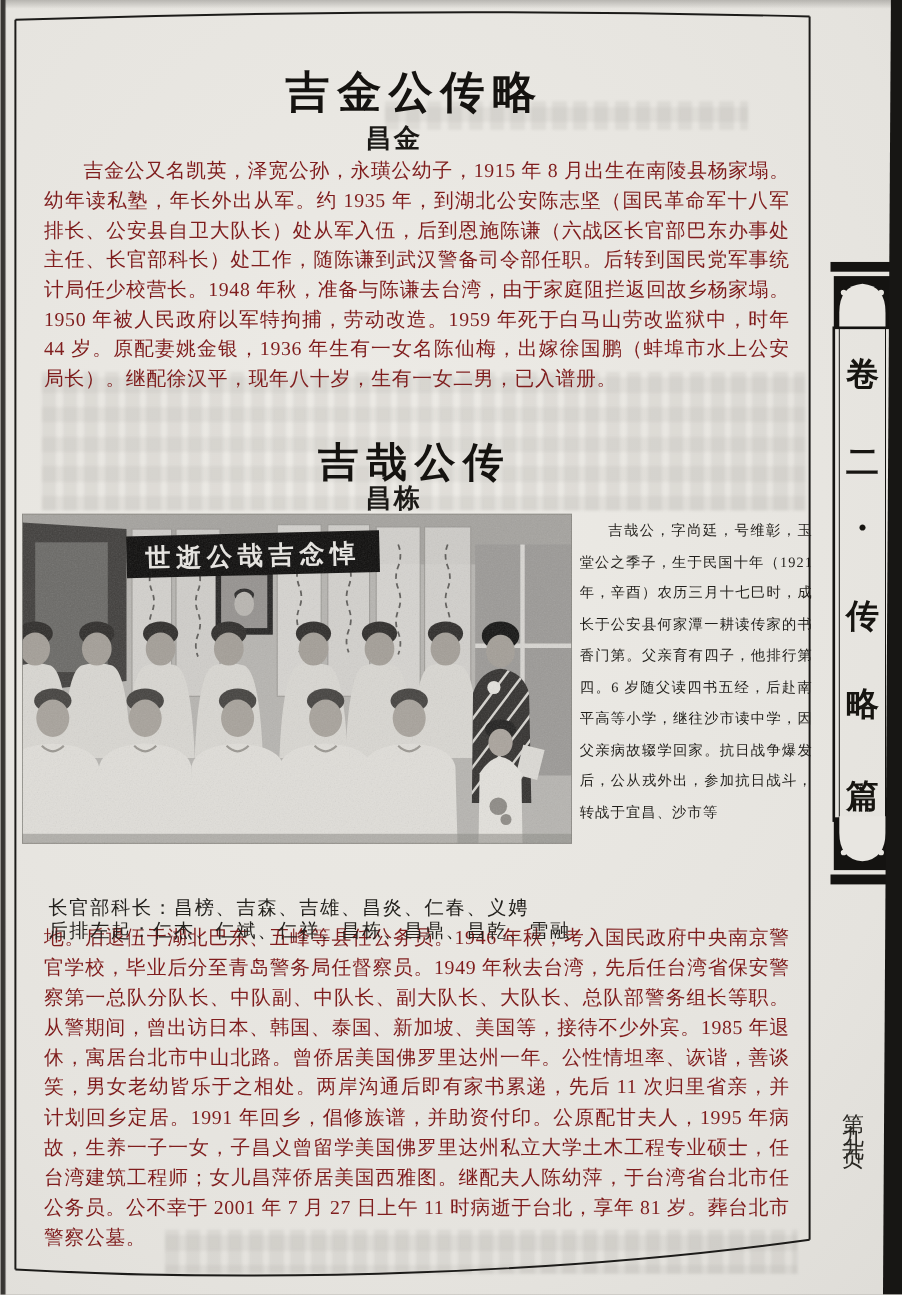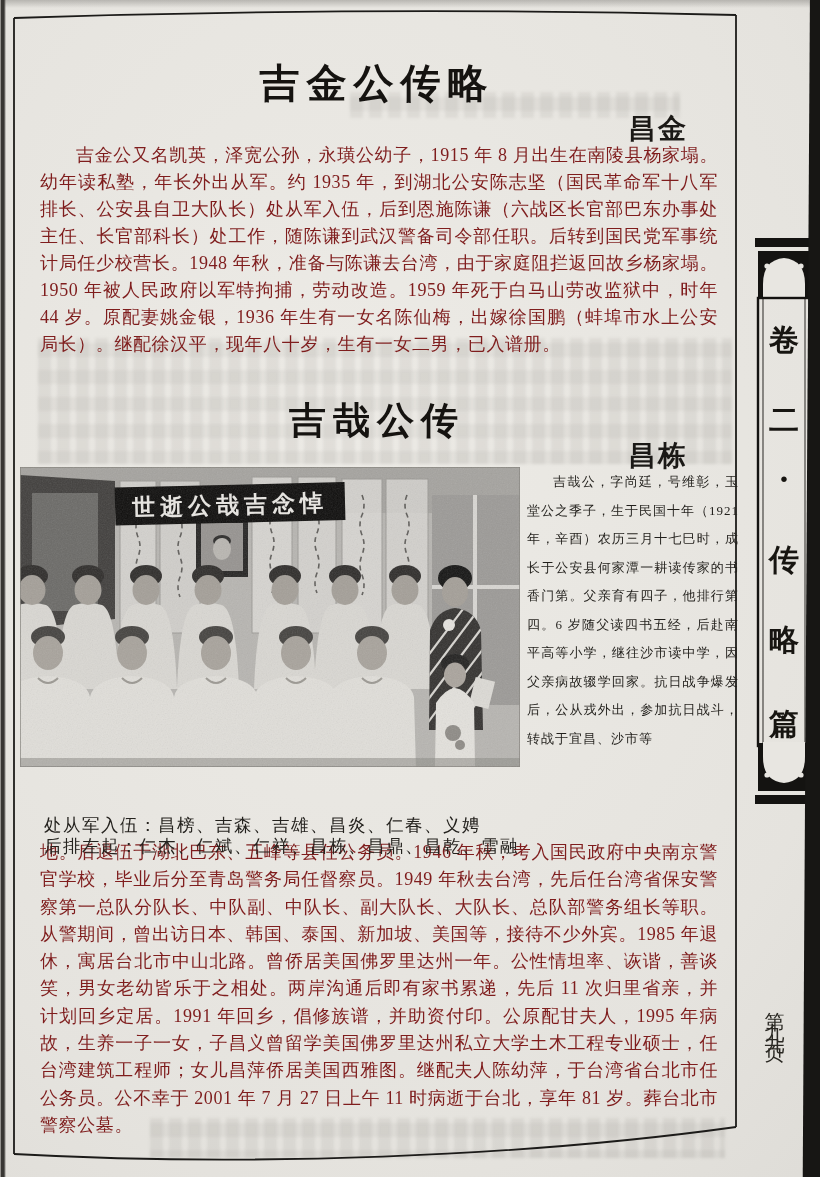--- a/index.html
+++ b/index.html
@@ -24,21 +24,21 @@
       repeating-linear-gradient(180deg, rgba(99,96,90,0) 0 5px, rgba(99,96,90,0.13) 5px 19px, rgba(99,96,90,0) 19px 27px);}
   #bleed1{left:350px;top:92px;width:330px;height:26px;}
   #bleed2{left:38px;top:338px;width:694px;height:126px;}
   #bleed3{left:150px;top:1118px;width:575px;height:40px;}
   
   .t{position:absolute;}
   .title{left:27px;width:700px;text-align:center;font-weight:700;
          font-family:"DejaVu Serif","Liberation Serif",serif;letter-spacing:7px;color:#151310;}
   #title1{top:56px;font-size:40px;}
   #title2{top:396px;font-size:37px;}
-  .author{left:28px;width:660px;text-align:right;font-size:28px;font-weight:700;letter-spacing:2px;color:#1b1916;}
+  .author{left:28px;width:660px;text-align:center;font-size:24px;font-weight:700;letter-spacing:2px;color:#1b1916;}
   #author1{top:110px;}
   #author2{top:437px;}
   .para{font-size:18px;line-height:27px;text-align:justify;letter-spacing:0.6px;color:#7f1d1d;}
   #para1{left:40px;top:142px;width:678px;text-indent:2em;}
   #col2{left:527px;top:468px;width:212px;font-size:13px;line-height:28.5px;
         text-align:justify;text-indent:2em;letter-spacing:1px;color:#211f1b;}
   #para3{left:40px;top:839px;width:678px;line-height:27.3px;}
   
   #photo{position:absolute;left:20px;top:467px;width:500px;height:300px;}
   #caption{left:20px;top:769px;width:500px;text-align:center;font-size:17.5px;letter-spacing:2px;}
@@ -170,21 +170,21 @@
         <circle cx="440" cy="278" r="5" fill="#8e8b86"></circle>
       <ellipse cx="435" cy="196" rx="14" ry="9" fill="#232221"></ellipse>
       <ellipse cx="435" cy="208" rx="11" ry="12.5" fill="#aaa49d"></ellipse>
     </g>
     <rect x="0" y="291" width="500" height="9" fill="#8a8884" opacity="0.55"></rect>
     <rect x="0" y="0" width="500" height="300" fill="none" stroke="#87857f" stroke-width="1.5"></rect>
     <rect x="0" y="0" width="500" height="300" filter="url(#grain)" opacity="0.16"></rect>
   </svg>
 
   <div class="t rowlabel" id="backrow">后排左起：仁杰、仁斌、仁祥、昌栋、昌鼎、昌乾、雪融</div>
-  <div class="t rowlabel" id="frontrow">处从军入伍：昌榜、吉森、吉雄、昌炎、仁春、义娉</div>
+  <div class="t rowlabel" id="frontrow">长官部科长：昌榜、吉森、吉雄、昌炎、仁春、义娉</div>
 
   <svg id="banner" width="66" height="570" viewBox="0 0 66 570">
     <rect x="4" y="0" width="58" height="9" fill="#141311"></rect>
     <rect x="7" y="13" width="52" height="48" fill="#141311"></rect>
     <path d="M12,61 L12,46 Q12,22 33,20 Q54,22 54,46 L54,61 Z" fill="#e8e6e1"></path>
     <circle cx="16" cy="28" r="2.6" fill="#e8e6e1"></circle>
       <circle cx="50" cy="28" r="2.6" fill="#e8e6e1"></circle>
     <rect x="7" y="60" width="52" height="448" fill="none" stroke="#141311" stroke-width="2.4"></rect>
     <rect x="12" y="60" width="42" height="448" fill="none" stroke="#141311" stroke-width="0.9"></rect>
     <rect x="7" y="505" width="52" height="48" fill="#141311"></rect>

